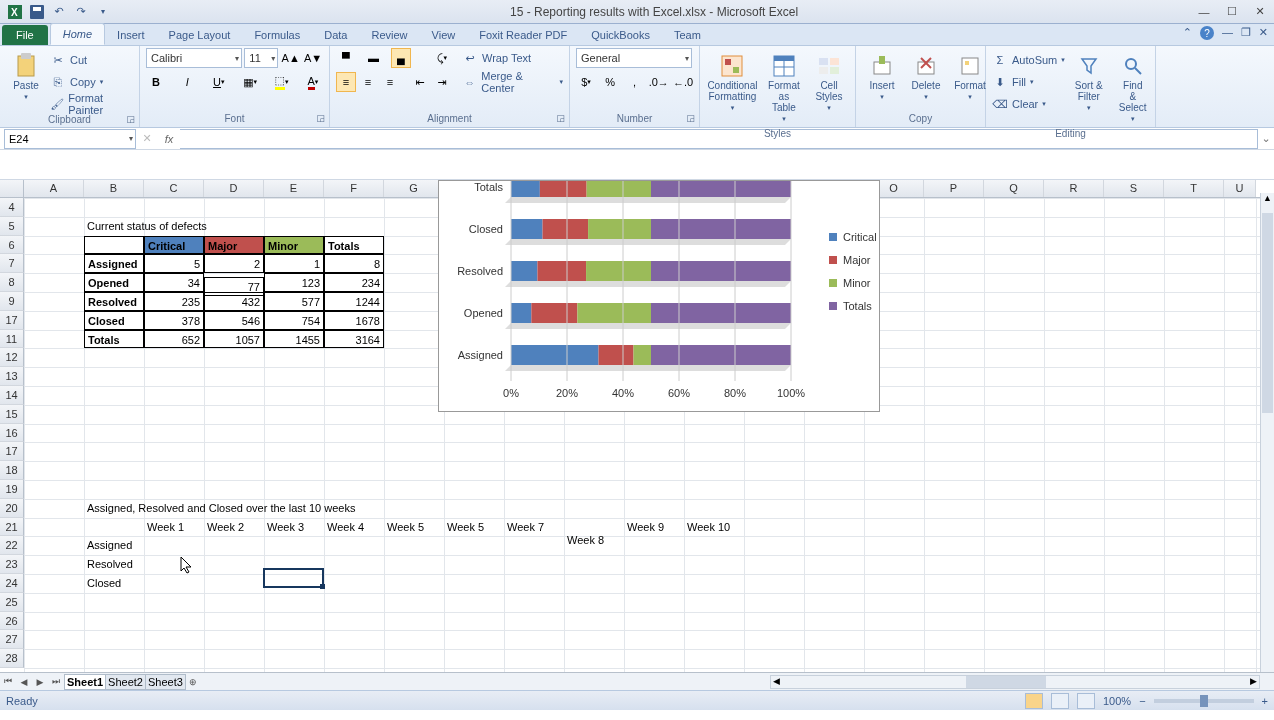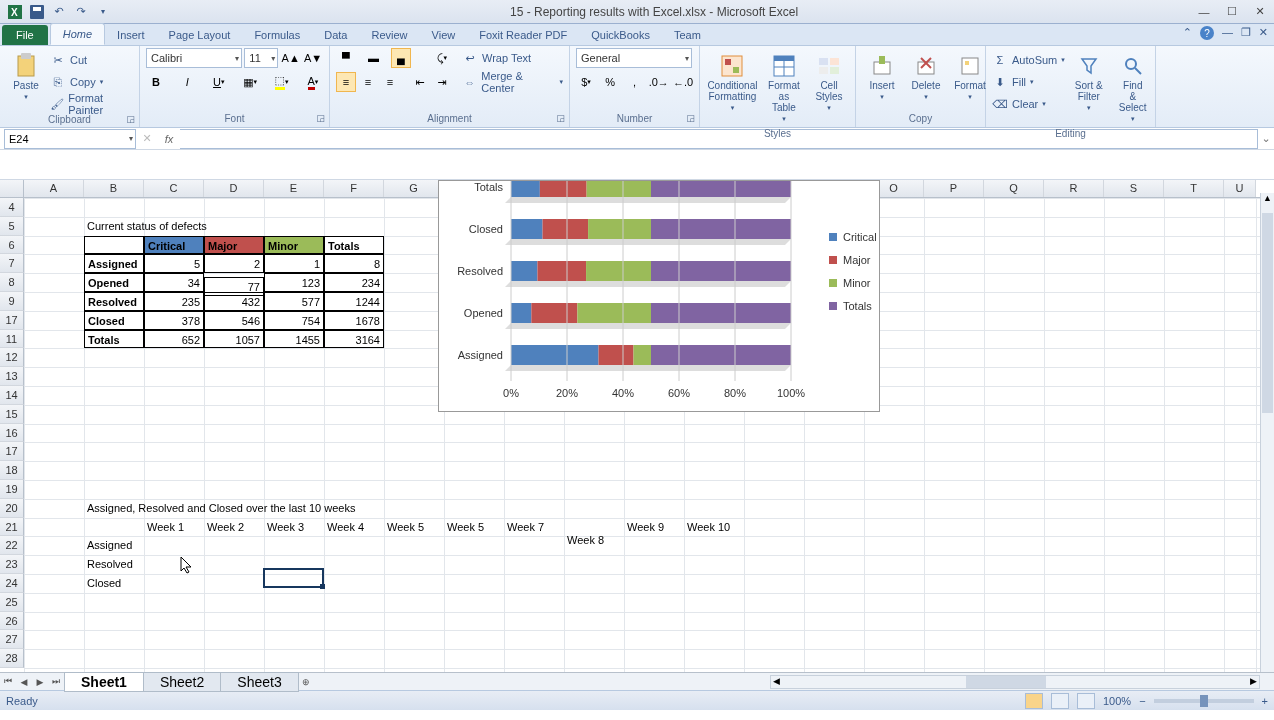--- a/index.html
+++ b/index.html
@@ -58,21 +58,21 @@
 .gridlines-h div { position:absolute; left:0; right:0; height:1px; background:#e2e6eb; }
 .cell { position:absolute; height:18.8px; font-size:11px; color:#000; padding:1px 3px; line-height:16px; }
 .bold { font-weight:bold; }
 
 
 .chart { position:absolute; border:1px solid #999; background:#fff; }
 
 
 .sheettabs { height:18px; border-top:1px solid #b7c0cb; display:flex; align-items:center; background:#eef2f7; position:relative; }
 .navbtn { width:16px; text-align:center; font-size:9px; color:#555; cursor:pointer; }
-.sheet { padding:1px 16px; border:1px solid #b0bcc9; background:#fff; font-size:14px; margin-right:-1px; cursor:pointer; }
+.sheet { padding:1px 2px; border:1px solid #b0bcc9; background:#fff; font-size:11px; margin-right:-1px; cursor:pointer; }
 .sheet.inactive { background:#e2e8f0; }
 .hscroll { position:absolute; right:14px; top:2px; width:490px; height:14px; background:#eef2f7; border:1px solid #c8d1dc; }
 .hscroll .thumb { position:absolute; left:40%; width:80px; top:0; bottom:0; background:#cfd8e4; }
 .statusbar { height:20px; background:linear-gradient(#e8edf5,#d6e0ee); border-top:1px solid #b7c9e0; display:flex; align-items:center; padding:0 6px; font-size:11px; color:#3a5a8a; }
 .status-right { margin-left:auto; display:flex; align-items:center; gap:8px; }
 .viewbtn { width:18px; height:16px; border:1px solid #a8bdd8; background:#eaf0f8; }
 .viewbtn.active { background:#f9d48a; }
 .zoom-slider { width:100px; height:4px; background:#c2cede; position:relative; }
 .zoom-slider .knob { position:absolute; width:8px; height:12px; background:#7693bb; top:-4px; left:46px; }
 

